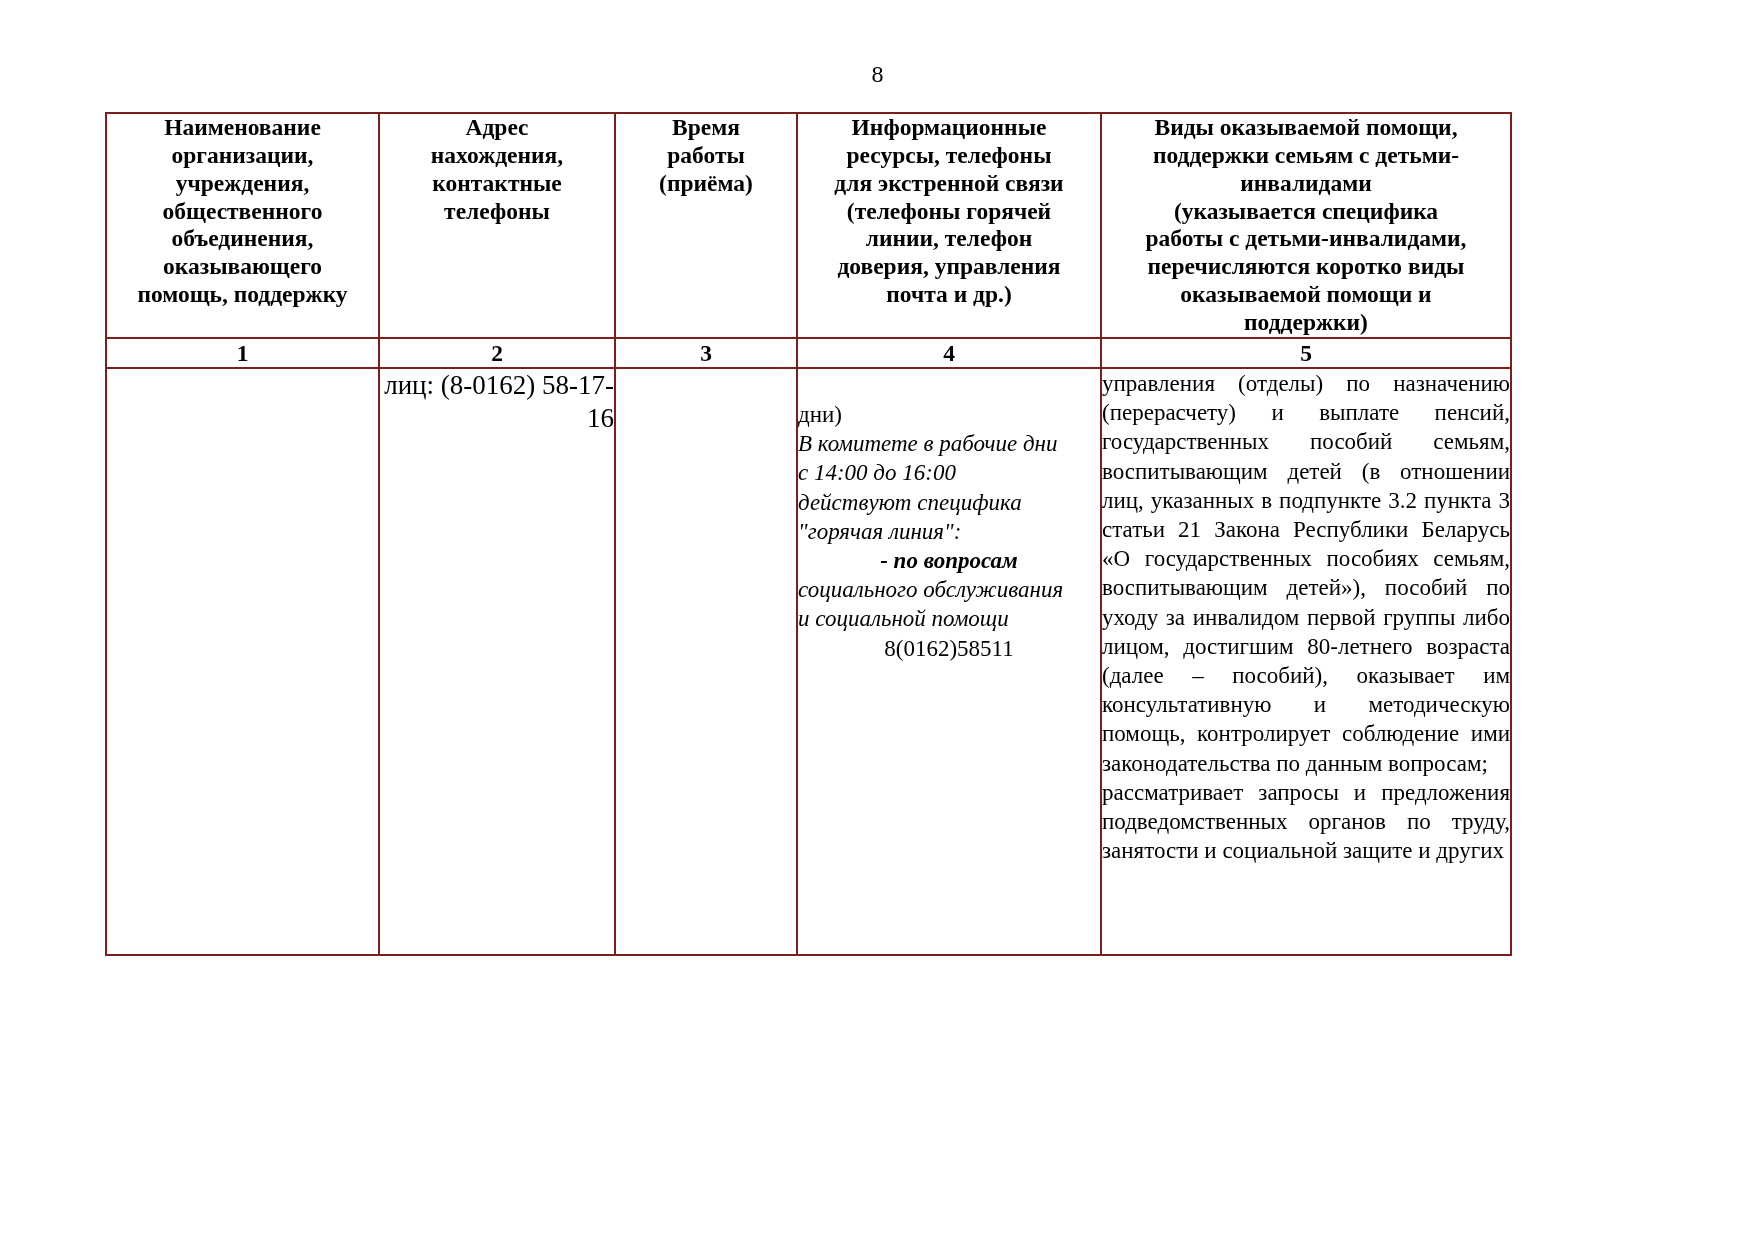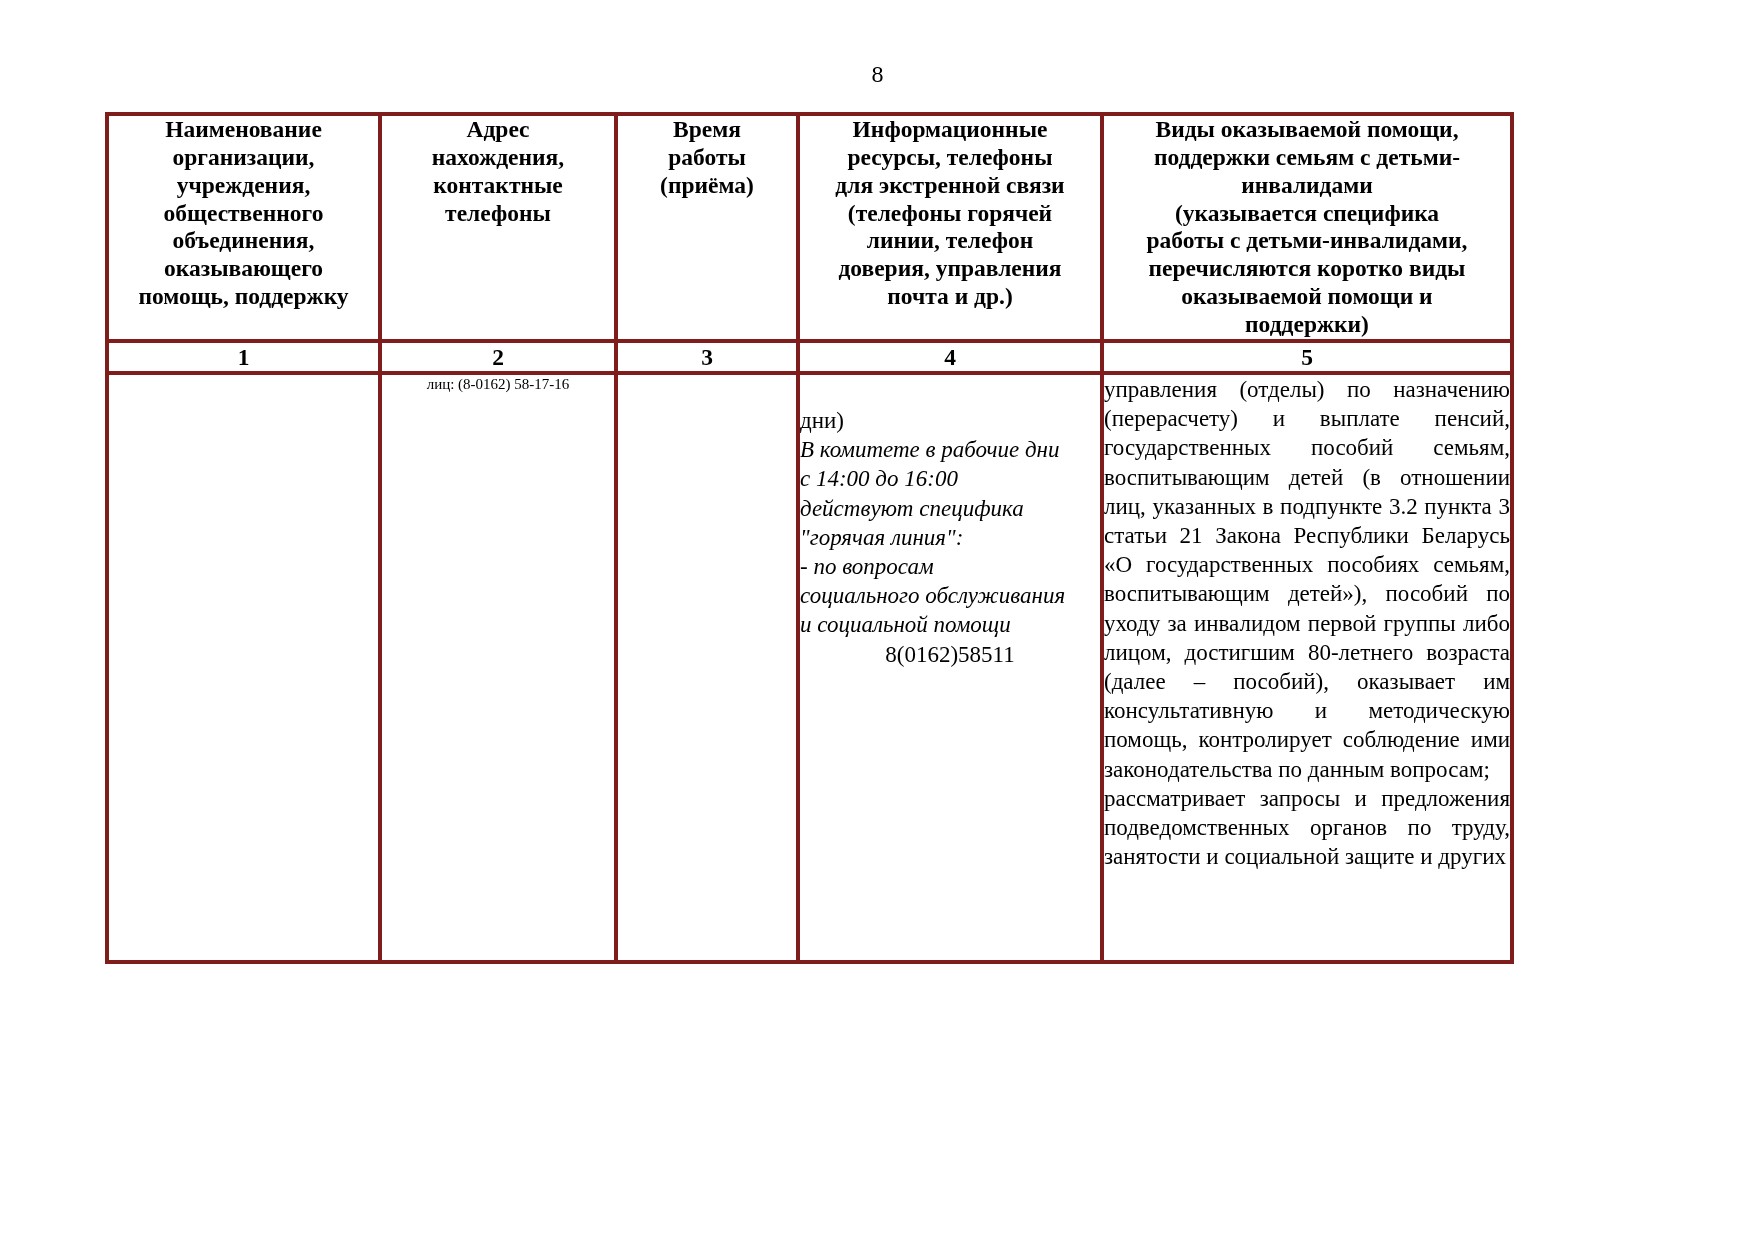--- a/index.html
+++ b/index.html
@@ -38,21 +38,21 @@
     left: 105px;
     width: 1405px;
   }
   table.doc-table {
     border-collapse: collapse;
     width: 1405px;
     table-layout: fixed;
   }
   table.doc-table th,
   table.doc-table td {
-    border: 4px solid #7f1d1d;
+    border: 2px solid #7f1d1d;
     padding: 0;
     vertical-align: top;
   }
   
   col.c1 { width: 273px; }
   col.c2 { width: 236px; }
   col.c3 { width: 182px; }
   col.c4 { width: 304px; }
   col.c5 { width: 410px; }
 
@@ -77,36 +77,37 @@
 
   td.body-cell {
     font-size: 23px;
     line-height: 1.235;
     padding: 6px 8px 8px 8px;
     vertical-align: top;
   }
   td.body-cell.empty { height: 585px; }
 
   .col2-text {
-    text-align: center;
-    font-size: 15px;
+    text-align: right;
+    font-size: 27px;
     line-height: 1.235;
   }
 
   .col4-text {
     font-size: 23px;
     line-height: 1.27;
     text-align: left;
   }
   .col4-text .plain { font-style: normal; display: block; margin-top: 31px; }
   .col4-text .ital { font-style: italic; display: block; }
   .col4-text .ital-indent {
     font-style: italic;
     display: block;
-    text-align: left;
+    text-align: center;
+    font-weight: bold;
   }
   .col4-text .centered-num {
     font-style: normal;
     display: block;
     text-align: center;
   }
 
   .col5-text {
     font-size: 23px;
     line-height: 1.27;

